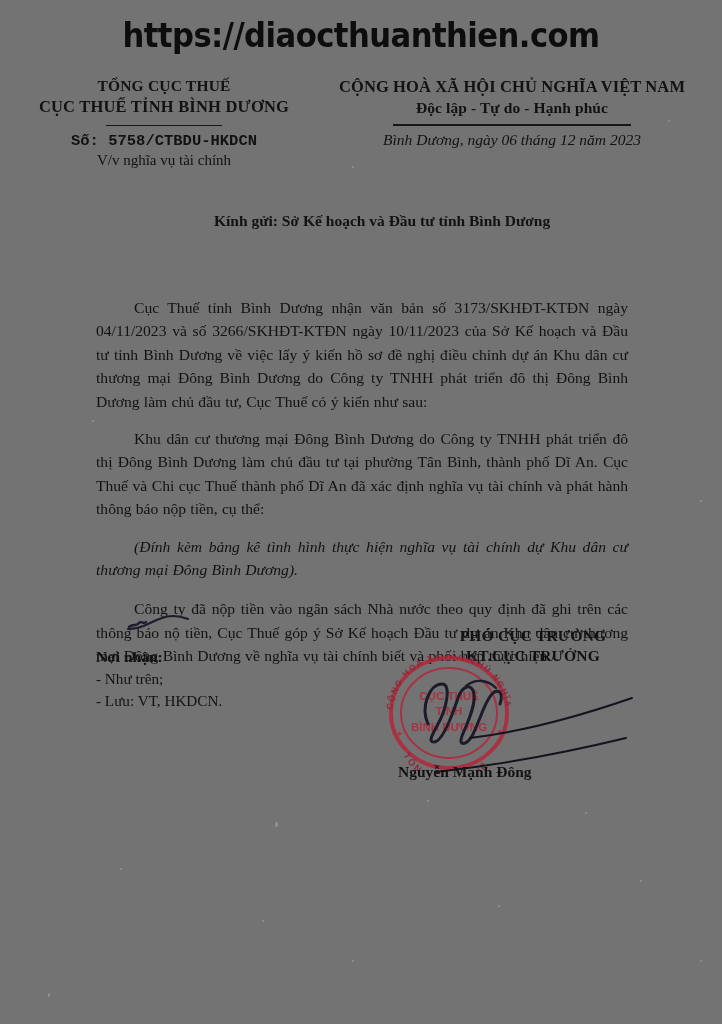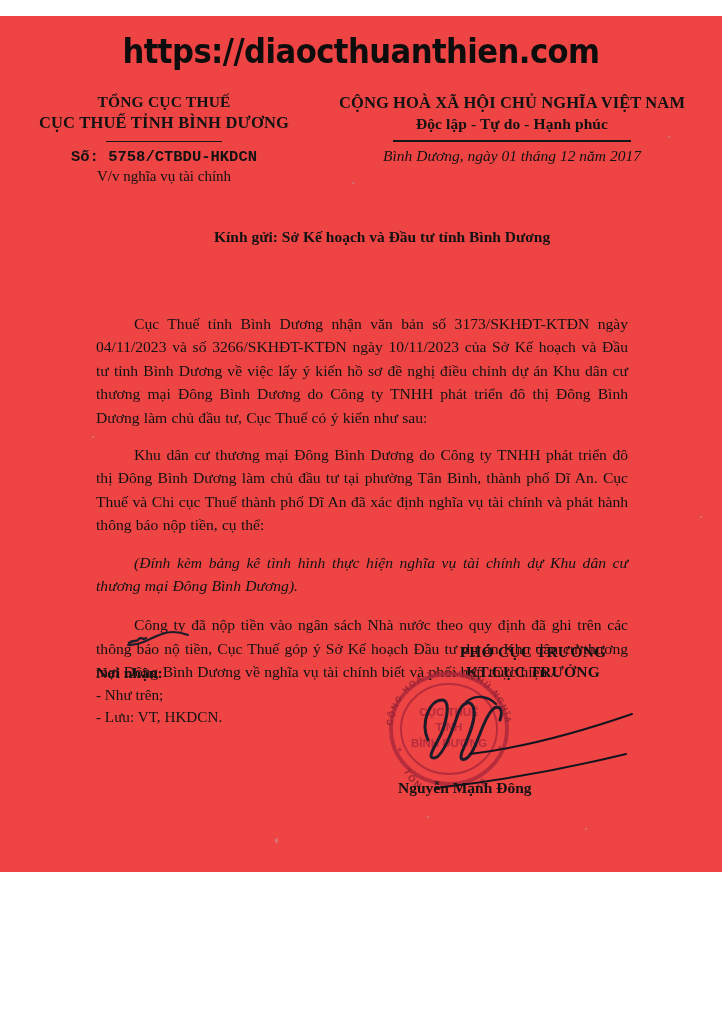--- a/index.html
+++ b/index.html
@@ -4,23 +4,23 @@
 <title>Công văn 5758/CTBDU-HKDCN</title>
 <style>
   html, body {
     margin: 0;
     padding: 0;
     background: #ffffff;
   }
   .page {
     position: relative;
     width: 722px;
-    height: 856px;
-    margin: 16px auto;
-    background: #ef4444;
+    height: 1024px;
+    margin: 0 auto;
+    background: #737373;
     overflow: hidden;
     font-family: "Liberation Serif", "DejaVu Serif", serif;
     color: #121212;
     -webkit-font-smoothing: antialiased;
   }
 
   
   .speckle {
     position: absolute;
     background: #b9b9b9;
@@ -224,21 +224,21 @@
       <div class="h-agency big">CỤC THUẾ TỈNH BÌNH DƯƠNG</div>
       <div class="rule rule-left"></div>
       <div class="h-so">Số: 5758/CTBDU-HKDCN</div>
       <div class="h-vv">V/v nghĩa vụ tài chính</div>
     </div>
 
     <div class="header-right">
       <div class="h-nation">CỘNG HOÀ XÃ HỘI CHỦ NGHĨA VIỆT NAM</div>
       <div class="h-motto">Độc lập - Tự do - Hạnh phúc</div>
       <div class="rule rule-right"></div>
-      <div class="h-place">Bình Dương, ngày 01 tháng 12 năm 2017</div>
+      <div class="h-place">Bình Dương, ngày 06 tháng 12 năm 2023</div>
     </div>
 
   </div>
 
   <div class="kinhgui">Kính gửi: Sở Kế hoạch và Đầu tư tỉnh Bình Dương</div>
 
   <div class="body">
     <p class="para">Cục Thuế tỉnh Bình Dương nhận văn bản số 3173/SKHĐT-KTĐN ngày 04/11/2023 và số 3266/SKHĐT-KTĐN ngày 10/11/2023 của Sở Kế hoạch và Đầu tư tỉnh Bình Dương về việc lấy ý kiến hồ sơ đề nghị điều chỉnh dự án Khu dân cư thương mại Đông Bình Dương do Công ty TNHH phát triển đô thị Đông Bình Dương làm chủ đầu tư, Cục Thuế có ý kiến như sau:</p>
     <p class="para">Khu dân cư thương mại Đông Bình Dương do Công ty TNHH phát triển đô thị Đông Bình Dương làm chủ đầu tư tại phường Tân Bình, thành phố Dĩ An. Cục Thuế và Chi cục Thuế thành phố Dĩ An đã xác định nghĩa vụ tài chính và phát hành thông báo nộp tiền, cụ thể:</p>
     <p class="para note">(Đính kèm bảng kê tình hình thực hiện nghĩa vụ tài chính dự Khu dân cư thương mại Đông Bình Dương).</p>

